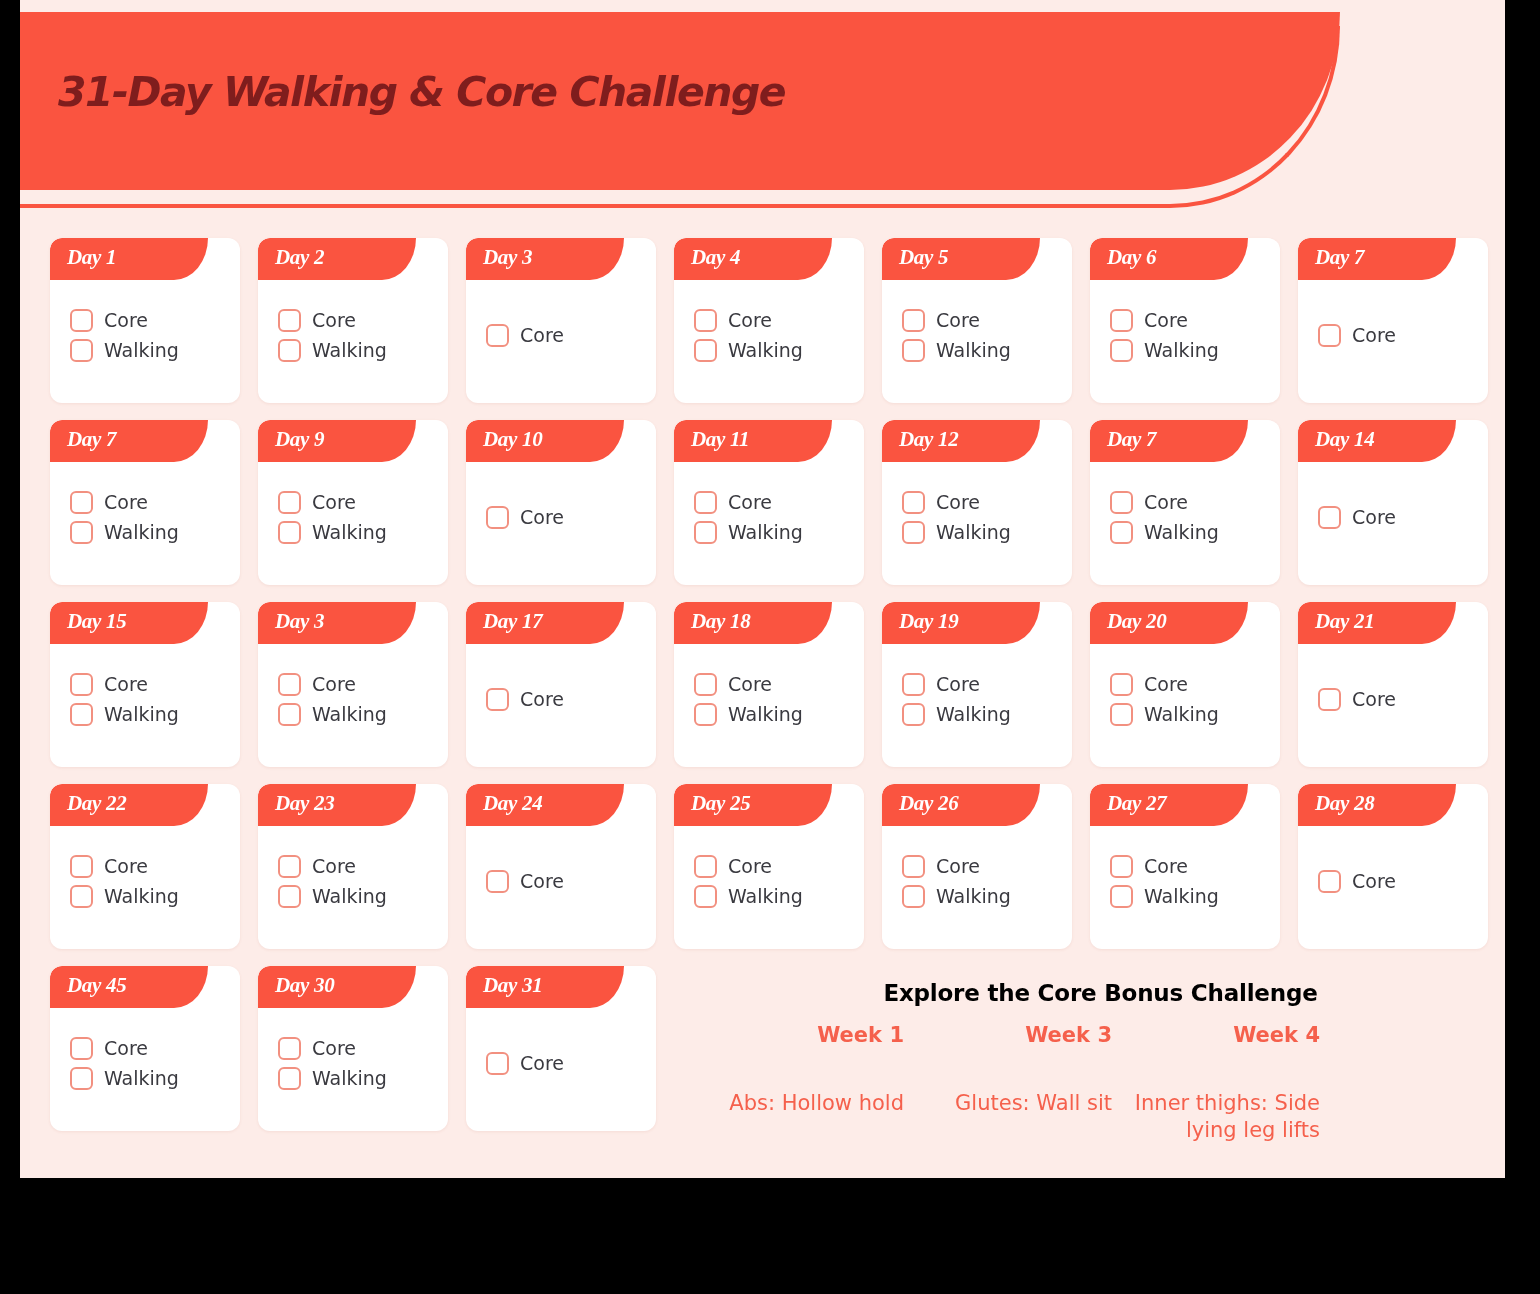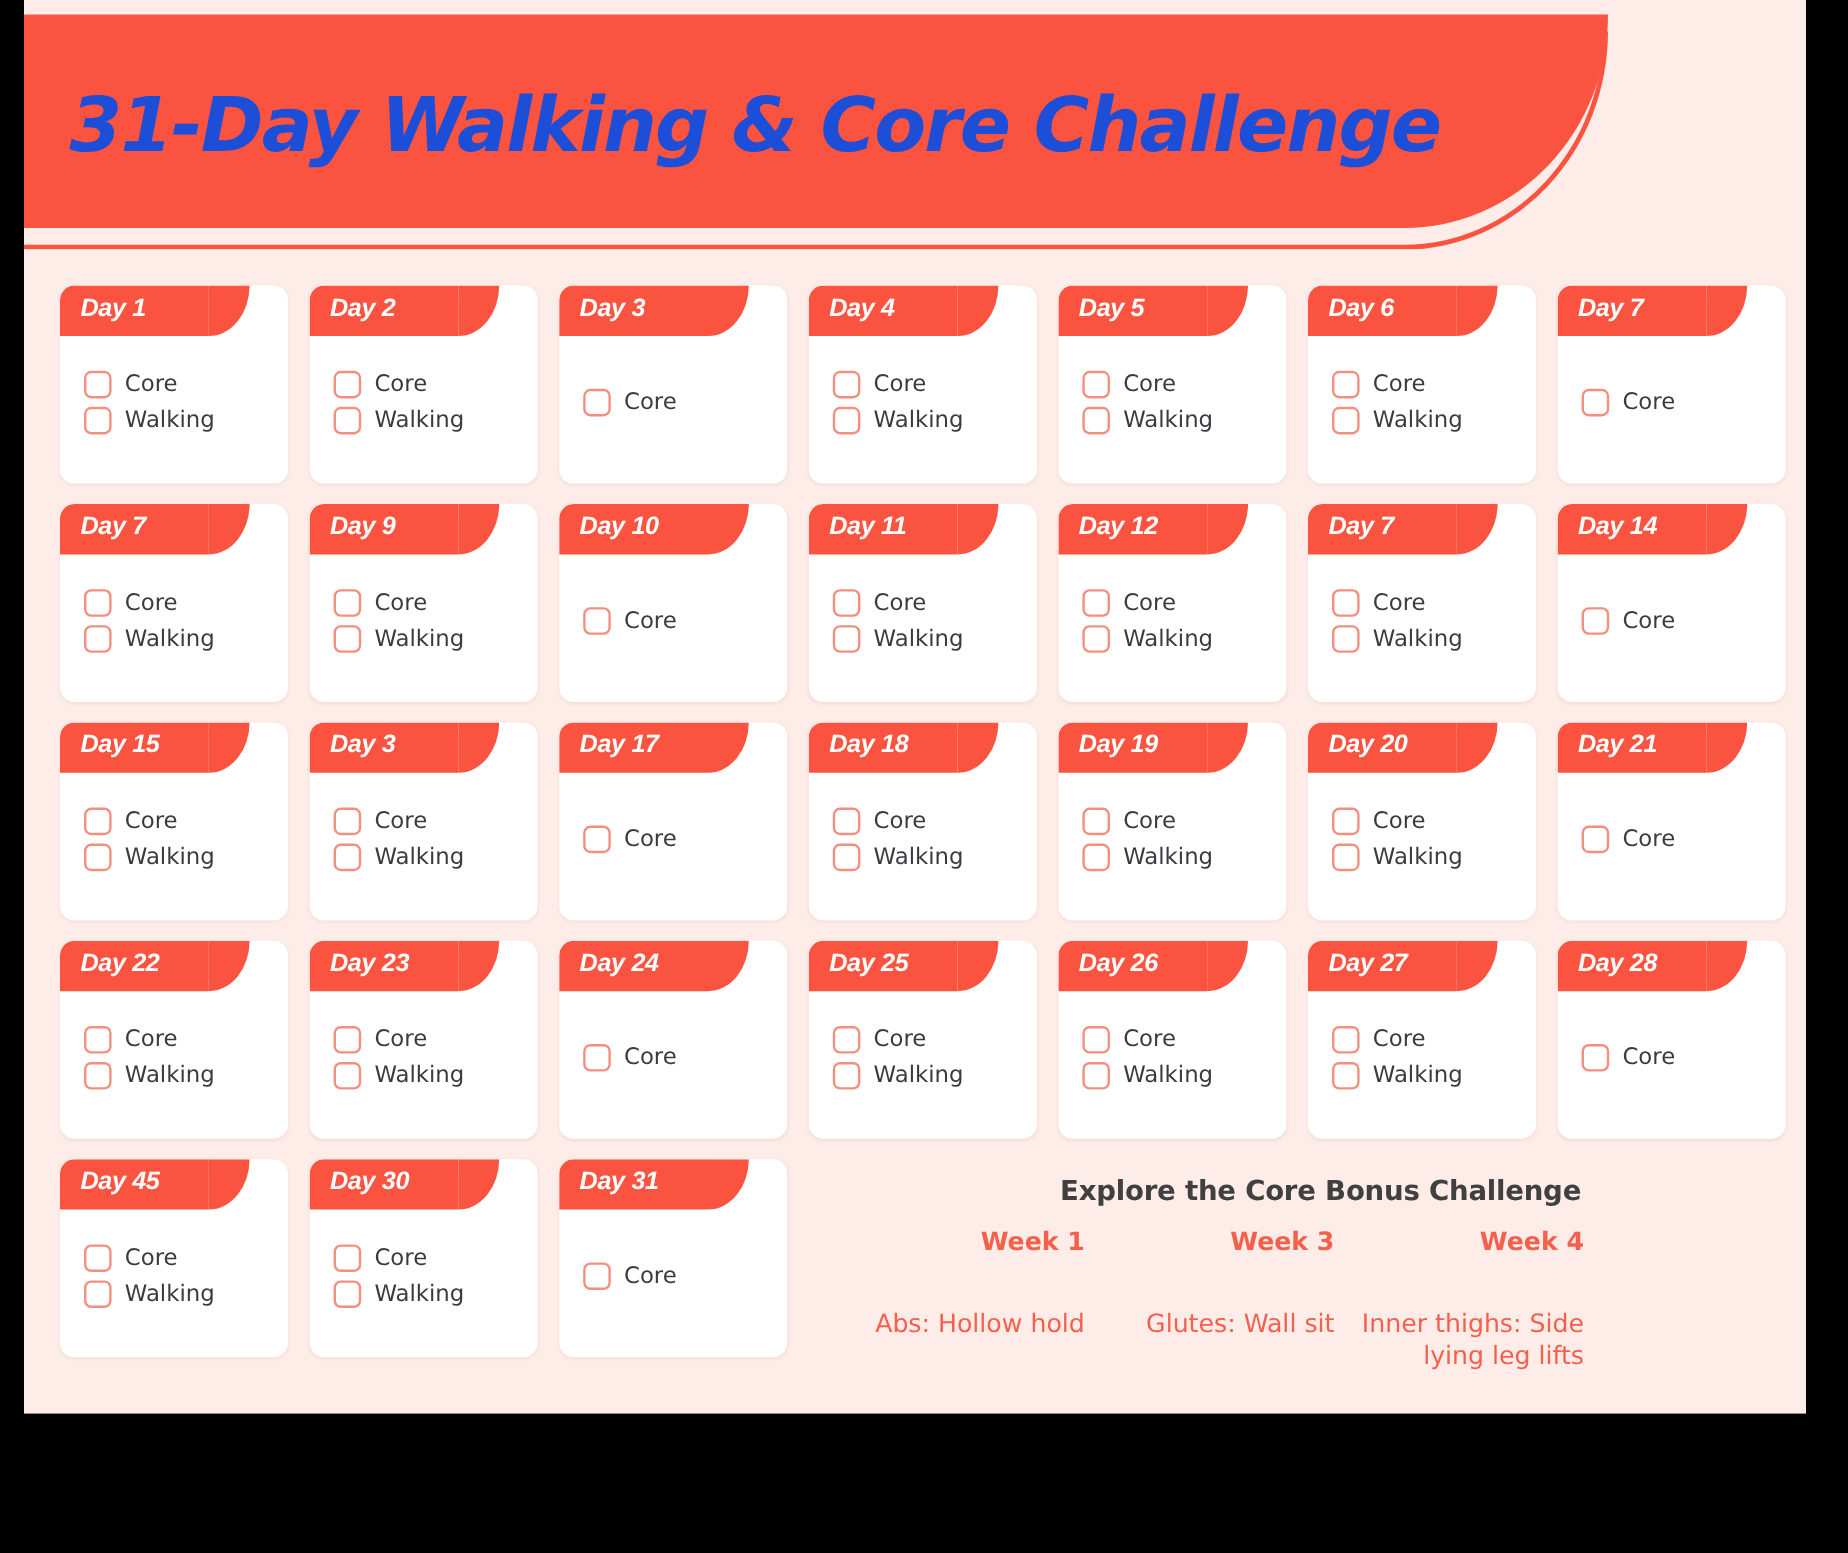--- a/index.html
+++ b/index.html
@@ -51,25 +51,25 @@
     border-bottom: 4px solid #FA5440;
     border-radius: 0 0 170px 0 / 0 0 182px 0;
     background: transparent;
   }
 
   #page-title {
     position: absolute;
     left: 38px;
     top: 56px;
     font-family: "DejaVu Sans", sans-serif;
-    font-size: 63px;
+    font-size: 41px;
     font-weight: 700;
     font-style: italic;
     letter-spacing: -1.5px;
-    color: #1d4ed8;
+    color: #7f1d1d;
     white-space: nowrap;
     text-align: center;
   }
 
   
   #logo {
     position: absolute;
     left: 1295px;
     top: 34px;
     width: 190px;
@@ -117,21 +117,21 @@
     height: 42px;
     background: #FA5440;
     border-bottom-right-radius: 34px 42px;
   }
 
   .day-label {
     position: absolute;
     left: 17px;
     top: 7px;
     z-index: 3;
-    font-family: Liberation Sans, sans-serif;
+    font-family: Liberation Serif, serif;
     font-size: 21px;
     font-weight: 700;
     font-style: italic;
     letter-spacing: -0.3px;
     color: #FFFFFF;
     white-space: nowrap;
   }
 
   .checks {
     position: absolute;
@@ -181,21 +181,21 @@
 
   #bonus-title {
     position: absolute;
     left: 0;
     top: 0;
     width: 809px;
     text-align: center;
     font-family: "DejaVu Sans", sans-serif;
     font-size: 23px;
     font-weight: 700;
-    color: #404040;
+    color: #000000;
     letter-spacing: -0.2px;
   }
 
   #bonus-cols {
     position: absolute;
     left: 0;
     top: 42px;
     width: 809px;
     display: grid;
     grid-template-columns: repeat(4, 208px);

